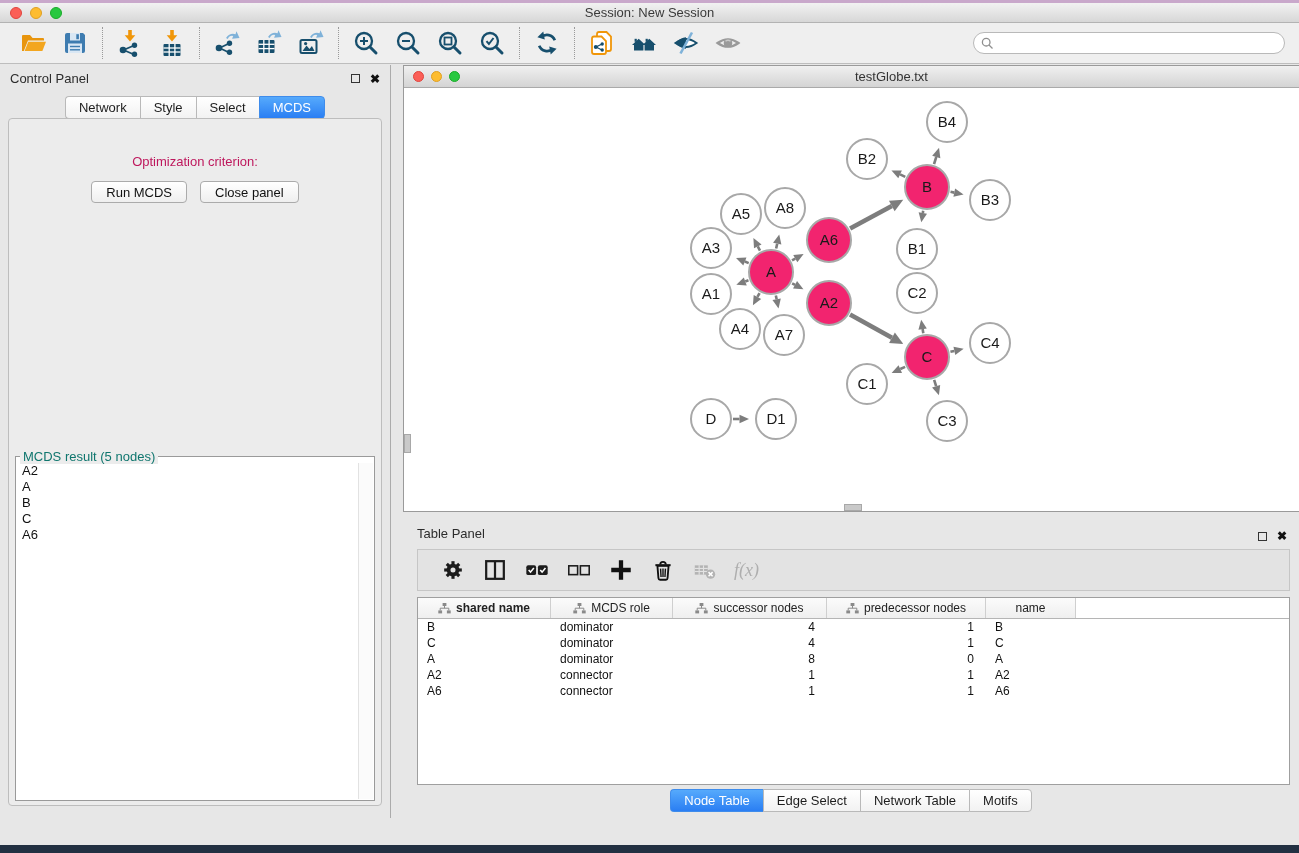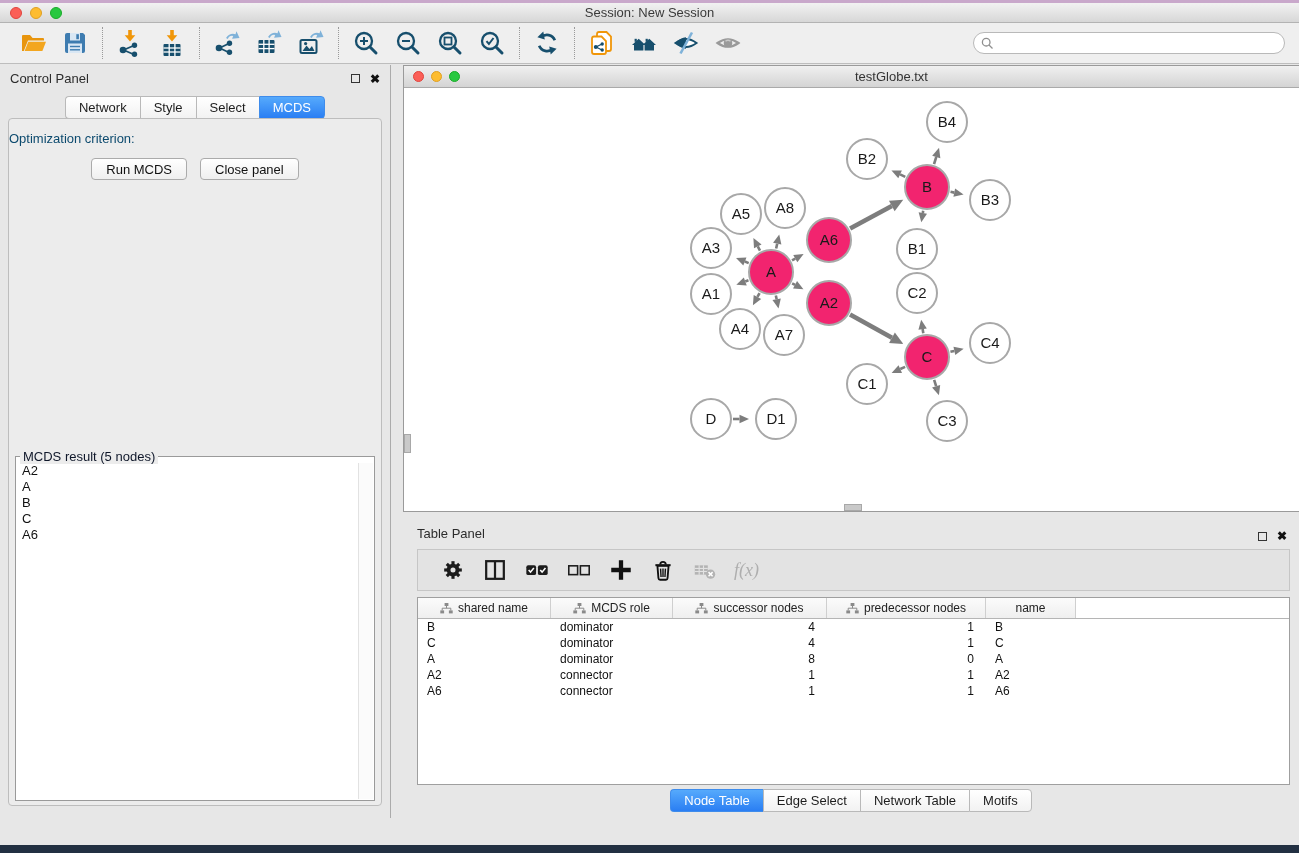--- a/index.html
+++ b/index.html
@@ -44,35 +44,35 @@
   .cp-head{position:absolute;top:6px;left:10px;right:10px;display:flex;align-items:center}
   .cp-head .panel-title{flex:1}
   .cp-tabs{position:absolute;top:31px;left:0;right:0;display:flex;justify-content:center}
   .tabbtn{font-size:13px;color:#1d1d1d;background:linear-gradient(#ffffff,#f2f2f2);
     border:1px solid #b9b9b9;border-right:none;padding:3px 13px;cursor:pointer}
   .tabbtn:first-child{border-radius:4px 0 0 4px}
   .tabbtn:last-child{border-right:1px solid #b9b9b9;border-radius:0 4px 4px 0}
   .tabbtn.active{background:linear-gradient(#56aafc,#2a7ef3);color:#fff;border-color:#3f8ceb}
   .cp-body{position:absolute;left:8px;top:53px;right:8px;bottom:12px;
     border:1px solid #bdbdbd;border-radius:4px;background:#ececec}
-  .opt-label{margin-top:12px;text-align:left;font-size:13px;color:#0c4a6e}
+  .opt-label{margin-top:35px;text-align:center;font-size:13px;color:#be185d}
   .dropdown{position:relative;margin:12px auto 0;width:312px;height:23px;background:#fff;
     border:1px solid #a9a9a9;border-radius:3px;box-sizing:border-box;cursor:pointer}
   .dropdown .val{font-size:13px;color:#111;line-height:21px;padding-left:9px;white-space:nowrap;overflow:hidden}
   .dd-stepper{position:absolute;right:1px;top:1px;bottom:1px;width:19px;border-radius:2px;
     background:linear-gradient(#66b1fb,#2a7df0);display:flex;flex-direction:column;
     align-items:center;justify-content:center;gap:1px}
   .dd-stepper span{display:block;width:0;height:0;border-left:3.5px solid transparent;border-right:3.5px solid transparent}
   .dd-up{border-bottom:4.5px solid #fff}
   .dd-down{border-top:4.5px solid #fff}
   .btnrow{margin-top:12px;display:flex;justify-content:center;gap:13px}
   .pushbtn{height:22px;padding:0 14px;font-size:13px;color:#111;font-family:"Liberation Sans",sans-serif;
     background:linear-gradient(#ffffff,#efefef);border:1px solid #ababab;border-radius:4px;cursor:pointer}
   .groupbox{position:absolute;left:6px;right:6px;top:337px;bottom:4px;border:1px solid #9a9a9a;background:#fff}
-  .groupbox legend{position:absolute;top:-8px;left:4px;background:#ececec;font-size:13px;color:#0f172a;padding:0 3px}
+  .groupbox legend{position:absolute;top:-8px;left:4px;background:#ececec;font-size:13px;color:#0f766e;padding:0 3px}
   .result-list{position:absolute;left:1px;top:6px;bottom:1px;right:15px;overflow:hidden}
   .result-item{font-size:13px;color:#111;line-height:16px;padding-left:5px;cursor:default}
   .result-scroll{position:absolute;top:6px;bottom:1px;right:1px;width:14px;background:#fbfbfb;border-left:1px solid #e2e2e2}
 
   
   .network-window{position:absolute;left:403px;top:62px;width:977px;height:447px;
     background:#fff;border:1px solid #9a9a9a;box-sizing:border-box}
   .nw-titlebar{position:absolute;top:0;left:0;right:0;height:21px;
     background:linear-gradient(#f0f0f0,#d4d4d4);border-bottom:1px solid #aaa;
     text-align:center;font-size:13px;color:#333;line-height:21px}
@@ -499,21 +499,21 @@
               <line x1="12.4" y1="9" x2="12.4" y2="19"></line>
           </g>
           <circle cx="20" cy="18.5" r="5" fill="#b3b3b3"></circle>
           <path d="M17.8 16.3 l4.4 4.4 M22.2 16.3 l-4.4 4.4" stroke="#fff" stroke-width="1.6"></path>
         </svg>
       </div>
       <span class="fx">f(x)</span>
     </div>
     <div class="datatable">
       <div class="thead" id="table-head">
-          <div class="th" style="width: 133px;">
+          <div class="th" style="width: 133px; font-weight: bold;">
             <svg width="13" height="11" viewBox="0 0 13 11">
               <rect x="4.6" y="0" width="3.8" height="3" fill="#8a8a8a"></rect>
               <rect x="0.3" y="7.4" width="3.8" height="3" fill="#8a8a8a"></rect>
               <rect x="8.9" y="7.4" width="3.8" height="3" fill="#8a8a8a"></rect>
               <path d="M6.5 3 V5.2 M2.2 7.4 V5.2 H10.8 V7.4" fill="none" stroke="#8a8a8a" stroke-width="1"></path>
             </svg>
             <span>shared name</span>
           </div>
           <div class="th" style="width: 122px;">
             <svg width="13" height="11" viewBox="0 0 13 11">

